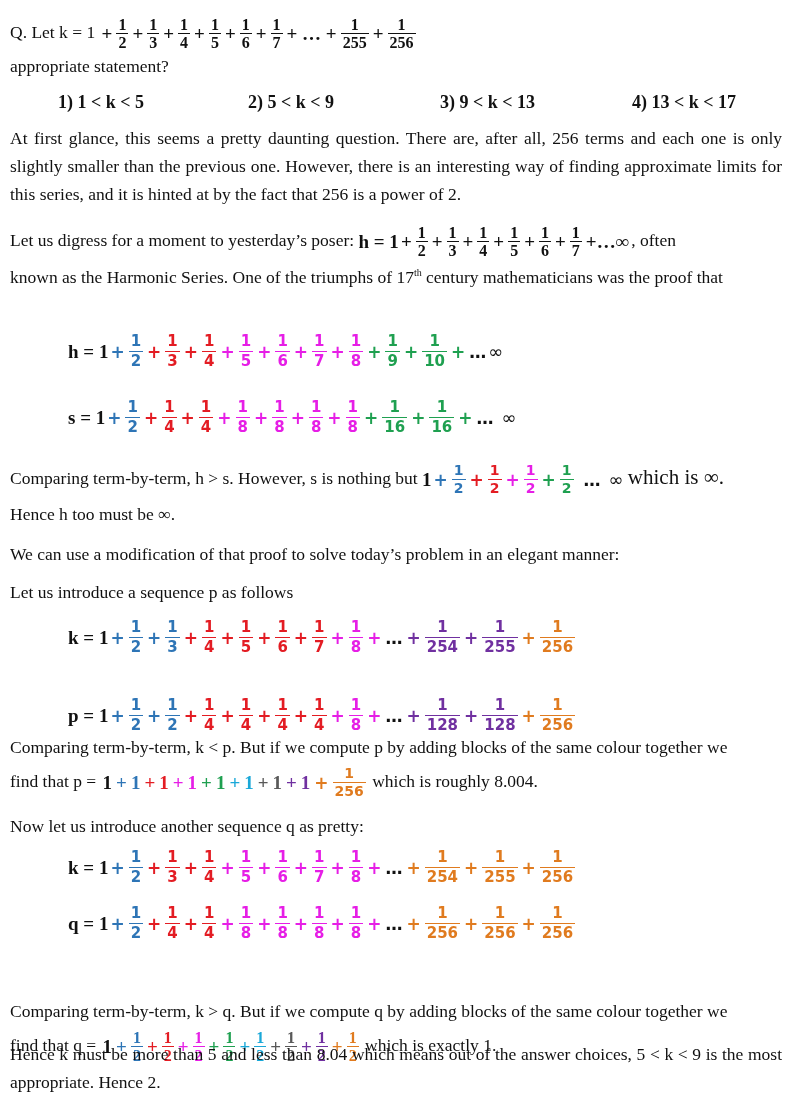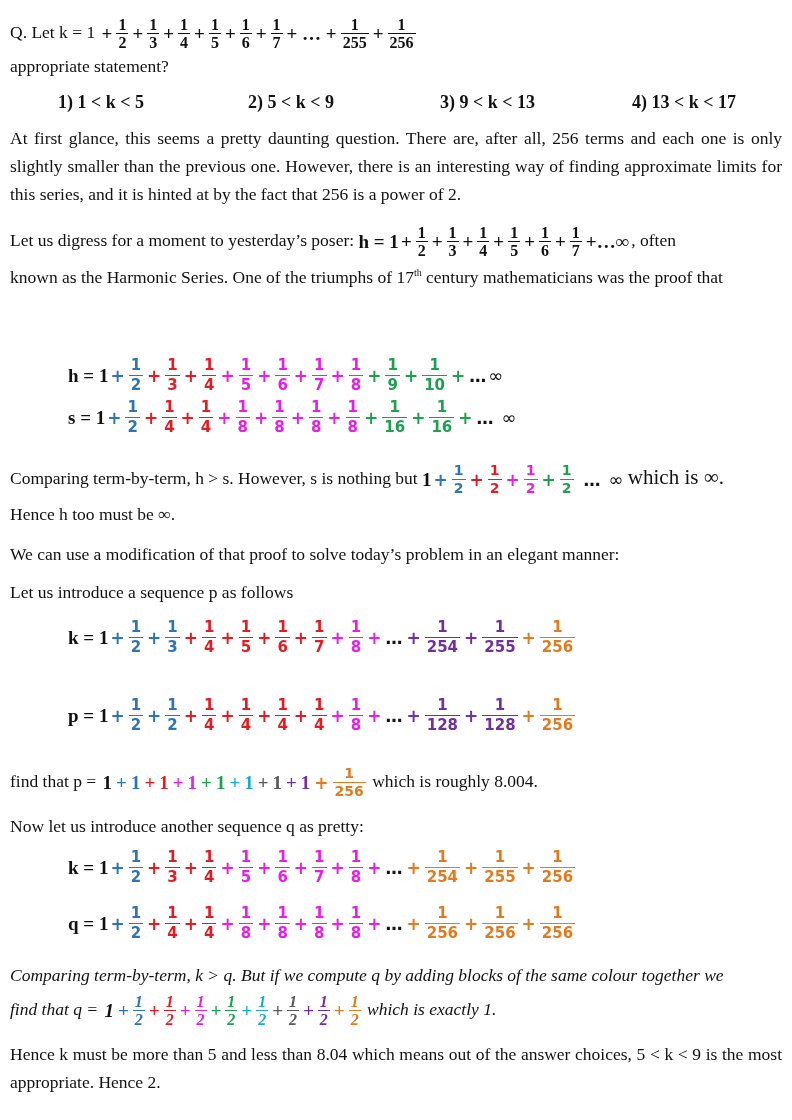--- a/index.html
+++ b/index.html
@@ -92,21 +92,21 @@
           <span class="n">1</span>
           <span class="d">6</span>
         </span><span class="op serif" style="color: rgb(17, 17, 17);">+</span><span class="frac serif" style="color: rgb(17, 17, 17);">
           <span class="n">1</span>
           <span class="d">7</span>
         </span><span class="op serif" style="color: rgb(17, 17, 17);">+…∞</span></span><span>, often</span><br>
     <span>known as the Harmonic Series. One of the triumphs of 17</span><sup>th</sup><span> century mathematicians was the proof that</span><br>
     <br>
   </p>
 
-  <div class="eq" id="eq-h" style="top:356px"><span class="lhs">h = 1</span><span class="op" style="color: rgb(46, 117, 182);">+</span><span class="frac" style="color: rgb(46, 117, 182);">
+  <div class="eq" id="eq-h" style="top:332px"><span class="lhs">h = 1</span><span class="op" style="color: rgb(46, 117, 182);">+</span><span class="frac" style="color: rgb(46, 117, 182);">
         <span class="n">1</span>
         <span class="d">2</span>
       </span><span class="op" style="color: rgb(227, 28, 35);">+</span><span class="frac" style="color: rgb(227, 28, 35);">
         <span class="n">1</span>
         <span class="d">3</span>
       </span><span class="op" style="color: rgb(227, 28, 35);">+</span><span class="frac" style="color: rgb(227, 28, 35);">
         <span class="n">1</span>
         <span class="d">4</span>
       </span><span class="op" style="color: rgb(230, 30, 230);">+</span><span class="frac" style="color: rgb(230, 30, 230);">
         <span class="n">1</span>
@@ -235,21 +235,21 @@
         <span class="d">128</span>
       </span><span class="op" style="color: rgb(112, 48, 160);">+</span><span class="frac" style="color: rgb(112, 48, 160);">
         <span class="n">1</span>
         <span class="d">128</span>
       </span><span class="op" style="color: rgb(224, 123, 31);">+</span><span class="frac" style="color: rgb(224, 123, 31);">
         <span class="n">1</span>
         <span class="d">256</span>
       </span></div>
 
   <p style="position:absolute;top:730px;width:772px;line-height:34px;">
-    <br>
+    <span>Comparing term-by-term, k &lt; p. But if we compute p by adding blocks of the same colour together we</span><br>
     <span>find that p =</span>
     <span id="p-sum"><span class="op serif" style="color: rgb(17, 17, 17);">1</span><span class="op serif" style="color: rgb(46, 117, 182);">+</span><span class="op serif" style="color: rgb(46, 117, 182);">1</span><span class="op serif" style="color: rgb(227, 28, 35);">+</span><span class="op serif" style="color: rgb(227, 28, 35);">1</span><span class="op serif" style="color: rgb(230, 30, 230);">+</span><span class="op serif" style="color: rgb(230, 30, 230);">1</span><span class="op serif" style="color: rgb(31, 160, 80);">+</span><span class="op serif" style="color: rgb(31, 160, 80);">1</span><span class="op serif" style="color: rgb(26, 168, 216);">+</span><span class="op serif" style="color: rgb(26, 168, 216);">1</span><span class="op serif" style="color: rgb(89, 89, 89);">+</span><span class="op serif" style="color: rgb(89, 89, 89);">1</span><span class="op serif" style="color: rgb(112, 48, 160);">+</span><span class="op serif" style="color: rgb(112, 48, 160);">1</span><span class="op" style="color: rgb(224, 123, 31);">+</span><span class="frac" style="color: rgb(224, 123, 31);">
           <span class="n">1</span>
           <span class="d">256</span>
         </span></span>
     <span>which is roughly 8.004.</span>
   </p>
 
   <p style="position:absolute;top:812px;width:772px;">Now let us introduce another sequence q as pretty:</p>
 
@@ -309,21 +309,21 @@
         <span class="n">1</span>
         <span class="d">256</span>
       </span><span class="op" style="color: rgb(224, 123, 31);">+</span><span class="frac" style="color: rgb(224, 123, 31);">
         <span class="n">1</span>
         <span class="d">256</span>
       </span><span class="op" style="color: rgb(224, 123, 31);">+</span><span class="frac" style="color: rgb(224, 123, 31);">
         <span class="n">1</span>
         <span class="d">256</span>
       </span></div>
 
-  <p style="position:absolute;top:958px;width:772px;line-height:34px;font-style:italic;">
+  <p style="position:absolute;top:994px;width:772px;line-height:34px;">
     <span>Comparing term-by-term, k &gt; q. But if we compute q by adding blocks of the same colour together we</span><br>
     <span>find that q =</span>
     <span id="q-sum"><span class="op serif" style="color: rgb(17, 17, 17);">1</span><span class="op serif" style="color: rgb(46, 117, 182);">+</span><span class="frac serif" style="color: rgb(46, 117, 182);">
           <span class="n">1</span>
           <span class="d">2</span>
         </span><span class="op serif" style="color: rgb(227, 28, 35);">+</span><span class="frac serif" style="color: rgb(227, 28, 35);">
           <span class="n">1</span>
           <span class="d">2</span>
         </span><span class="op serif" style="color: rgb(230, 30, 230);">+</span><span class="frac serif" style="color: rgb(230, 30, 230);">
           <span class="n">1</span>

